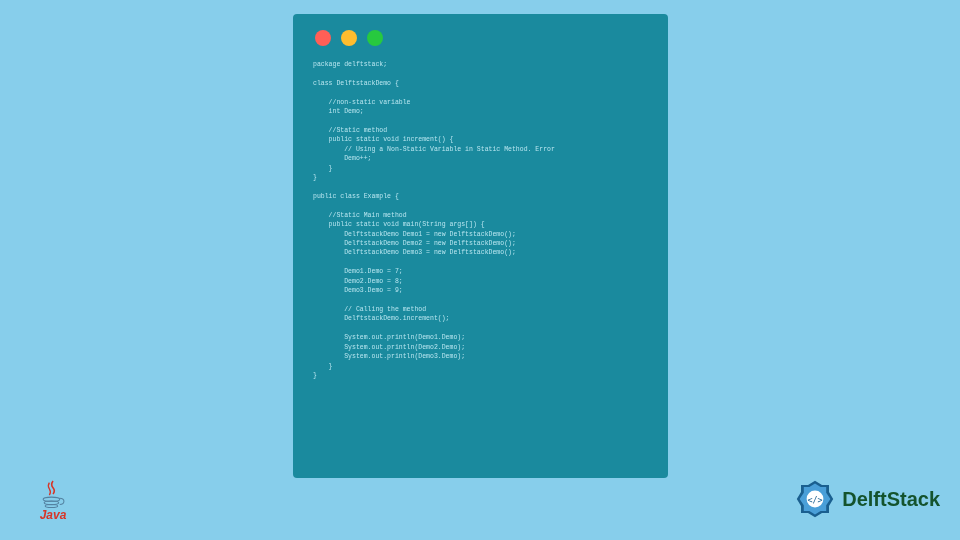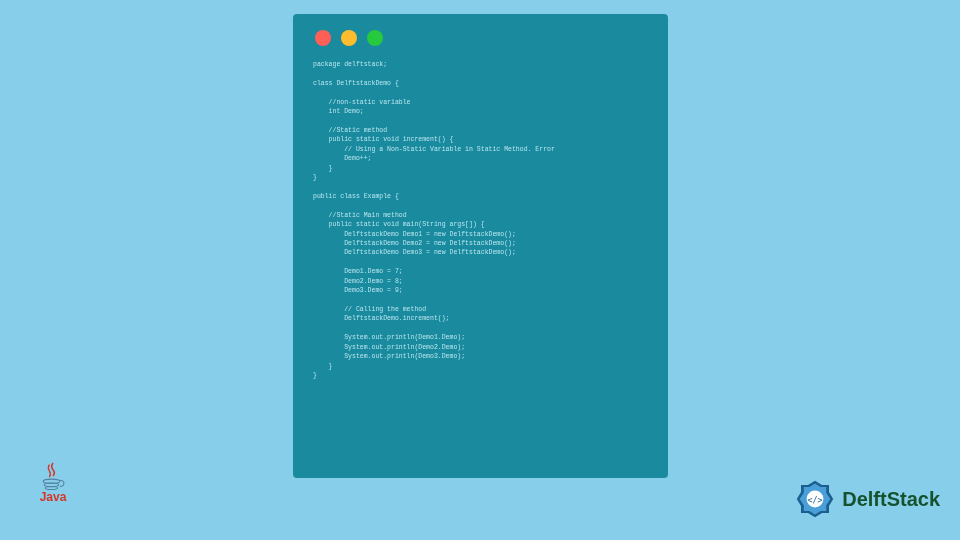--- a/index.html
+++ b/index.html
@@ -39,26 +39,27 @@
 .code {
   font-family: 'Courier New', monospace;
   font-size: 6.5px;
   line-height: 1.45;
   color: #b8e6f0;
   white-space: pre;
 }
 .java-logo {
   position: absolute;
   left: 28px;
-  bottom: 20px;
+  bottom: 2px;
   width: 50px;
   height: 60px;
   display: flex;
   flex-direction: column;
   align-items: center;
+  font-style: italic;
 }
 .java-cup {
   width: 26px;
   height: 32px;
   position: relative;
 }
 .java-text {
   font-size: 12px;
   color: #d73527;
   font-weight: bold;

